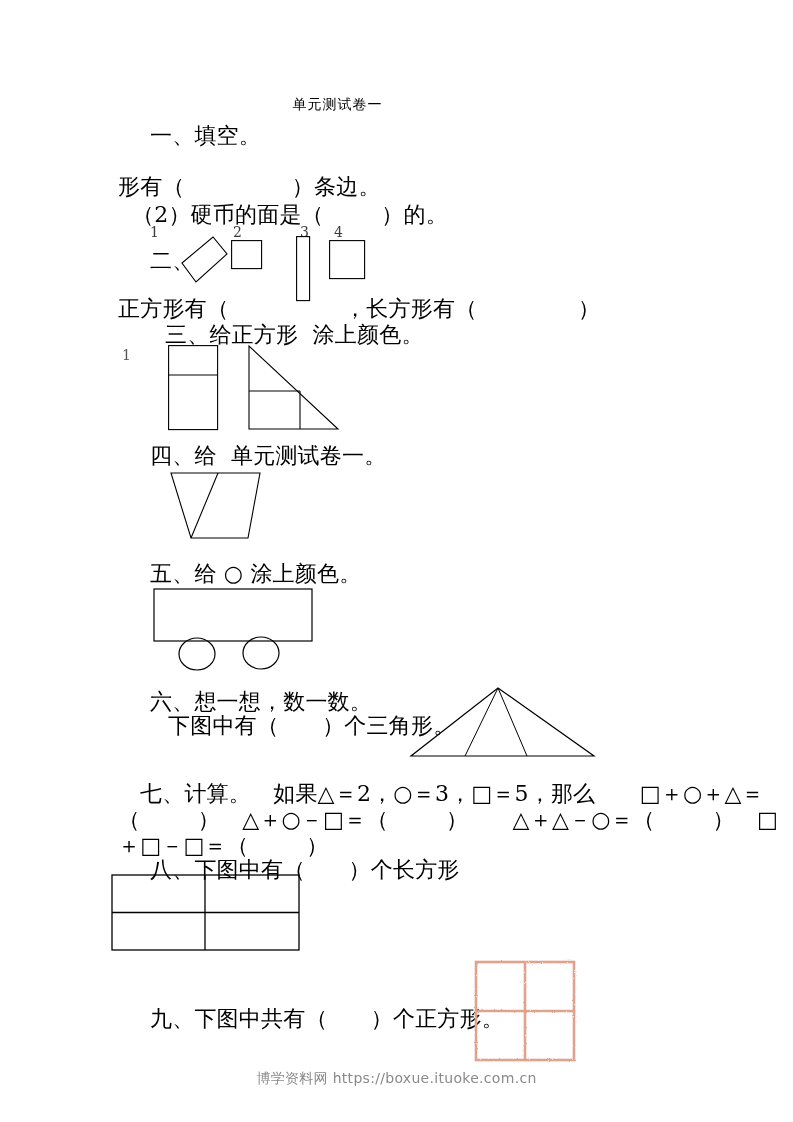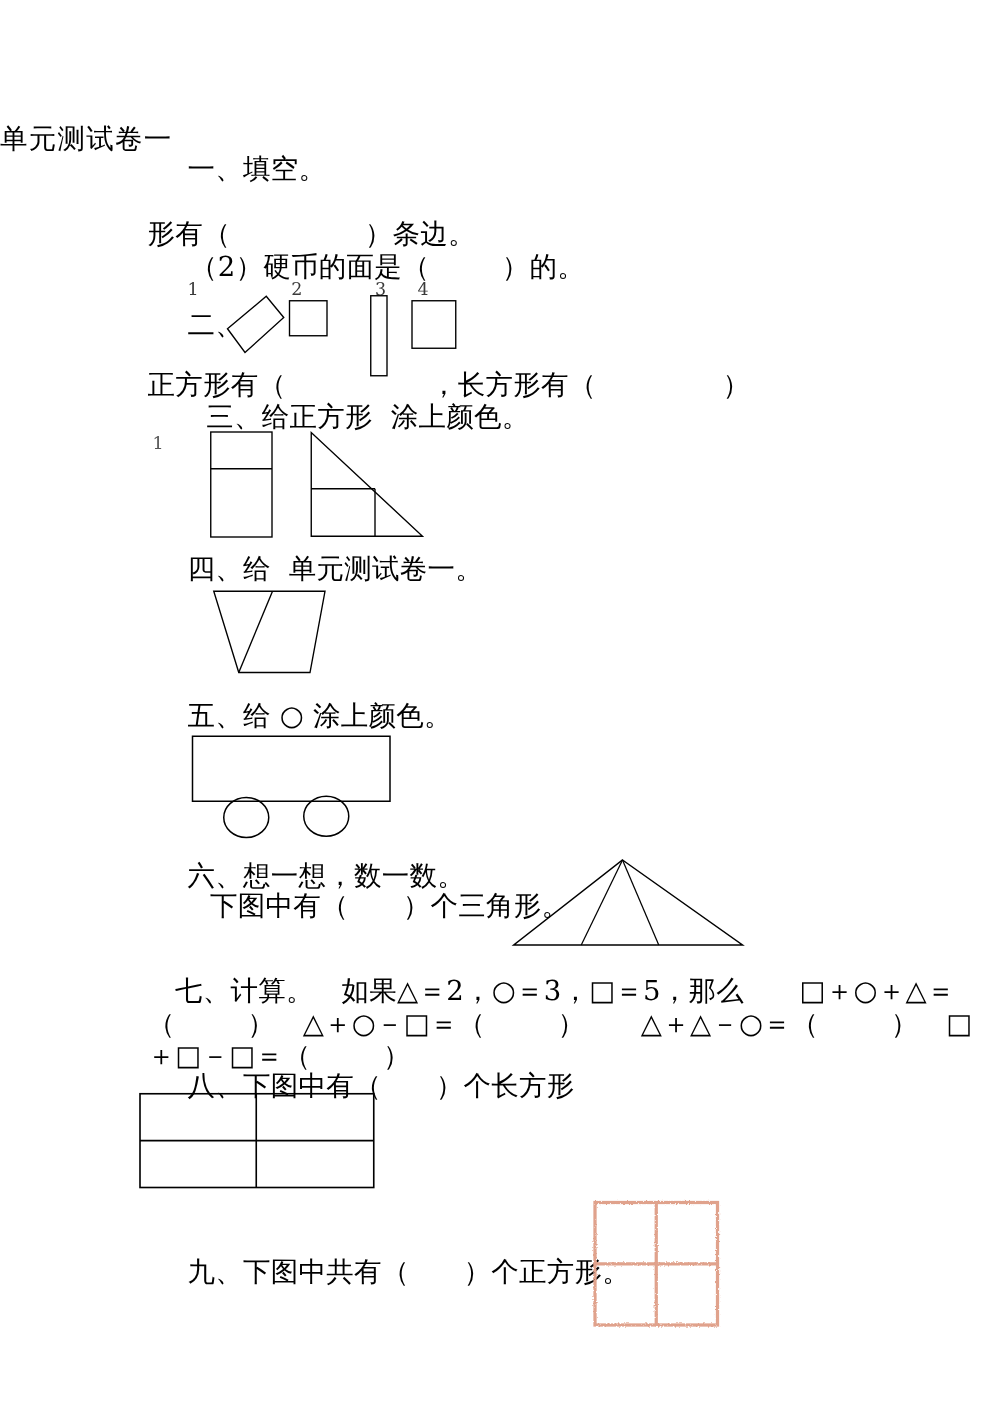--- a/index.html
+++ b/index.html
@@ -21,21 +21,22 @@
     width: 793px;
     height: 1122px;
   }
 
   
   .doc-title {
     position: absolute;
     left: 0;
     top: 96px;
     width: 675px;
-    font-size: 22px;
+    text-align: center;
+    font-size: 14px;
     letter-spacing: 1px;
   }
   .ln {
     position: absolute;
     font-size: 22px;
     line-height: 26px;
     white-space: pre;
     letter-spacing: 0.2px;
   }
   .small-num {
@@ -71,21 +72,21 @@
 </style>
 </head>
 <body>
 
 <div class="page">
 
   <div class="doc-title">单元测试卷一</div>
 
   <div class="ln" style="left:150px; top:123px;">一、填空。</div>
   <div class="ln" style="left:118px; top:176px;font-family:Liberation Mono, monospace;">形有（        ）条边。</div>
-  <div class="ln" style="left:152px; top:202px;text-align:right;">（2）硬币的面是（        ）的。</div>
+  <div class="ln" style="left:132px; top:202px;text-align:right;">（2）硬币的面是（        ）的。</div>
 
   <div class="small-num" style="left:150px; top:224px;">1</div>
   <div class="small-num" style="left:233px; top:224px;">2</div>
   <div class="small-num" style="left:300px; top:224px;">3</div>
   <div class="small-num" style="left:334px; top:224px;">4</div>
 
   <div class="ln" style="left:150px; top:248px;">二、</div>
 
   <div class="fig" style="left:165px; top:232px;">
     <svg width="70" height="62" viewBox="0 0 70 62">
@@ -186,14 +187,15 @@
         </filter>
       </defs>
       <g filter="url(#rough)" fill="none" stroke="#e0a28c" stroke-width="2.6" stroke-linecap="round">
         <rect x="4" y="4" width="98" height="98"></rect>
         <line x1="53" y1="4" x2="53" y2="102"></line>
         <line x1="4" y1="53" x2="102" y2="53"></line>
       </g>
     </svg>
   </div>
 
+  <div class="watermark">博学资料网 https://boxue.ituoke.com.cn</div>
 
 </div>
 
 </body></html>

